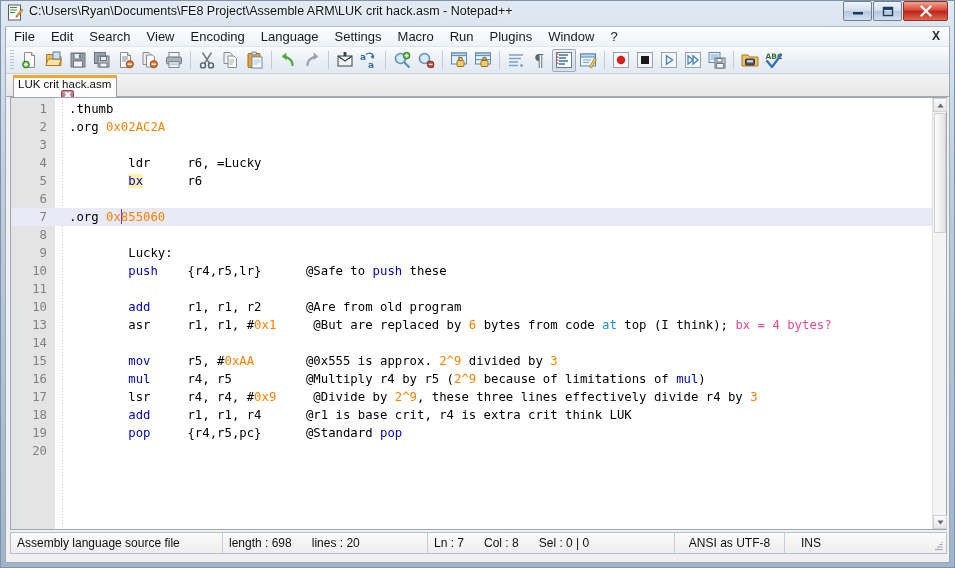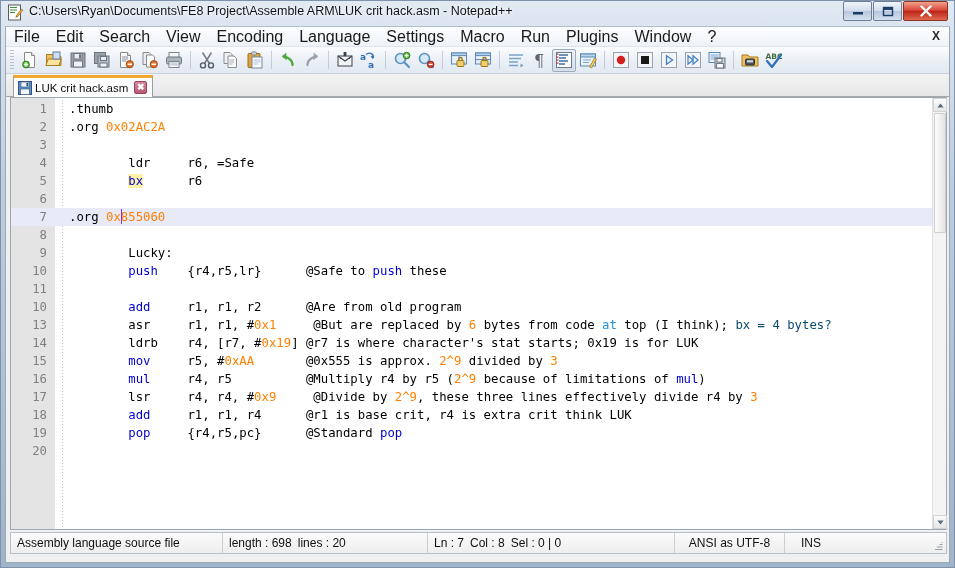--- a/index.html
+++ b/index.html
@@ -58,21 +58,21 @@
   }
 
   
   #menubar {
     position: absolute; left: 0; top: 0; width: 100%; height: 20px;
     background: linear-gradient(180deg,#fdfeff 0%, #eef3f9 100%);
     border-bottom: 1px solid #dfe5ec;
     display: flex; align-items: center;
   }
   .menu-item {
-    font-size: 16px; color: #1a1a1a; padding: 2px 8px; white-space: nowrap;
+    font-size: 13px; color: #1a1a1a; padding: 2px 8px; white-space: nowrap;
     line-height: 15px;
   }
   #menu-doc-close {
     position: absolute; right: 9px; top: 2px;
     font-size: 12px; color: #2a2a2a; font-weight: 600;
   }
 
   
   #toolbar {
     position: absolute; left: 0; top: 20px; width: 100%; height: 27px;
@@ -99,21 +99,21 @@
   #tabbar {
     position: absolute; left: 0; top: 47px; width: 100%; height: 23px;
     background: linear-gradient(180deg,#f3f3f3,#e7e7e7);
     border-bottom: 1px solid #a8a8a8;
   }
   #tab-active {
     position: absolute; left: 7px; top: 1px; height: 22px;
     background: #fdfdfd;
     border: 1px solid #9d9d9d; border-bottom: none;
     border-top: 3px solid #f0a92e;
-    display: flex; align-items: center; padding: 0 5px 0 4px;
+    display: flex; align-items: center; padding: 0 5px 0 4px; flex-direction: column;
   }
   #tab-save-icon { width: 14px; height: 14px; margin-right: 3px; }
   #tab-label { font-size: 11.5px; color: #101010; white-space: nowrap; }
   #tab-close {
     width: 13px; height: 13px; margin-left: 6px;
     background: linear-gradient(180deg,#d48a9d,#b75c74);
     border: 1px solid #9a4257; border-radius: 2px;
     display:flex; align-items:center; justify-content:center;
     font-size: 9px; color: #fff; font-weight: bold; line-height: 1;
   }
@@ -154,21 +154,21 @@
     font-size: 12.3px;
   }
   .ctext { position: absolute; left: 58px; top: 0; }
   .tok-kw   { color: #0000d0; }
   .tok-num  { color: #ff8000; margin-top: 11px; }
   .tok-plain{ color: #000000; }
   .tok-cmt  { color: #000000; }
   .tok-cmt-kw   { color: #0000d0; }
   .tok-cmt-num  { color: #ff8000; }
   .tok-cmt-dir  { color: #1e90d8; }
-  .tok-cmt-grn  { color: #0c4a6e; }
+  .tok-cmt-grn  { color: #ec4899; }
   .hl-word { background: #fff2a8; }
   #caret {
     position: absolute; left: 0; top: 1px; width: 1px; height: 15px;
     background: #7d32d8;
   }
 
   
   #vscroll {
     position: absolute; right: 0; top: 0; width: 14px; bottom: 0;
     background: #f4f4f4; border-left: 1px solid #e0e0e0;
@@ -194,21 +194,21 @@
     border: 1px solid #b6bfca;
     display: flex; align-items: center;
   }
   .sb-cell {
     height: 100%; display: flex; align-items: center;
     font-size: 12px; color: #101010;
     border-right: 1px solid #c6ced8;
     padding: 0 6px; white-space: nowrap;
   }
   .sb-cell.last { border-right: none; }
-  .sb-sub { margin-right: 6px; }
+  .sb-sub { margin-right: 20px; }
   #sb-grip {
     position: absolute; right: 2px; bottom: 2px; width: 12px; height: 12px;
   }
 </style>
 </head>
 <body>
 
 <div id="window">
   <div id="frame-glass"></div>
 
@@ -509,31 +509,31 @@
 
     <div id="editor-wrap">
       <div id="editor">
         <div id="gutter"></div>
         <div id="fold-margin"></div>
         <div id="fold-line"></div>
         <div id="code">
             <div class="crow"><span class="lnum">1</span><span class="ctext"><span class="tok-plain">.thumb</span></span></div>
             <div class="crow"><span class="lnum">2</span><span class="ctext"><span class="tok-plain">.org </span><span class="tok-num">0x02AC2A</span></span></div>
             <div class="crow"><span class="lnum">3</span><span class="ctext"></span></div>
-            <div class="crow"><span class="lnum">4</span><span class="ctext"><span class="tok-plain">        ldr     r6, =Safe</span></span></div>
+            <div class="crow"><span class="lnum">4</span><span class="ctext"><span class="tok-plain">        ldr     r6, =Lucky</span></span></div>
             <div class="crow"><span class="lnum">5</span><span class="ctext"><span class="tok-plain">        </span><span class="tok-kw hl-word">bx</span><span class="tok-plain">      r6</span></span></div>
             <div class="crow"><span class="lnum">6</span><span class="ctext"></span></div>
             <div class="crow current"><span class="lnum">7</span><span class="ctext"><span class="tok-plain">.org </span><span class="tok-num">0x855060</span></span><span id="caret" style="left: 109.8px;"></span></div>
             <div class="crow"><span class="lnum">8</span><span class="ctext"></span></div>
             <div class="crow"><span class="lnum">9</span><span class="ctext"><span class="tok-plain">        Lucky:</span></span></div>
             <div class="crow"><span class="lnum">10</span><span class="ctext"><span class="tok-plain">        </span><span class="tok-kw">push</span><span class="tok-plain">    {r4,r5,lr}      </span><span class="tok-cmt">@Safe to </span><span class="tok-cmt-kw">push</span><span class="tok-cmt"> these</span></span></div>
             <div class="crow"><span class="lnum">11</span></div>
             <div class="crow"><span class="lnum">10</span><span class="ctext"><span class="tok-plain">        </span><span class="tok-kw">add</span><span class="tok-plain">     r1, r1, r2      </span><span class="tok-cmt">@Are from old program</span></span></div>
             <div class="crow"><span class="lnum">13</span><span class="ctext"><span class="tok-plain">        asr     r1, r1, #</span><span class="tok-num">0x1</span><span class="tok-plain">     </span><span class="tok-cmt">@But are replaced by </span><span class="tok-cmt-num">6</span><span class="tok-cmt"> bytes from code </span><span class="tok-cmt-dir">at</span><span class="tok-cmt"> top (I think); </span><span class="tok-cmt-grn">bx = 4 bytes?</span></span></div>
-            <div class="crow"><span class="lnum">14</span><span class="ctext"><span class="tok-plain">        ldrb    r4, [r7, #</span><span class="tok-num">0x19</span><span class="tok-plain">] </span><span class="tok-cmt">@r7 is where character's stat starts; 0x19 is for LUK</span></span></div>
+            <div class="crow"><span class="lnum">14</span></div>
             <div class="crow"><span class="lnum">15</span><span class="ctext"><span class="tok-plain">        </span><span class="tok-kw">mov</span><span class="tok-plain">     r5, #</span><span class="tok-num">0xAA</span><span class="tok-plain">       </span><span class="tok-cmt">@0x555 is approx. </span><span class="tok-cmt-num">2^9</span><span class="tok-cmt"> divided by </span><span class="tok-cmt-num">3</span></span></div>
             <div class="crow"><span class="lnum">16</span><span class="ctext"><span class="tok-plain">        </span><span class="tok-kw">mul</span><span class="tok-plain">     r4, r5          </span><span class="tok-cmt">@Multiply r4 by r5 (</span><span class="tok-cmt-num">2^9</span><span class="tok-cmt"> because of limitations of </span><span class="tok-cmt-kw">mul</span><span class="tok-cmt">)</span></span></div>
             <div class="crow"><span class="lnum">17</span><span class="ctext"><span class="tok-plain">        lsr     r4, r4, #</span><span class="tok-num">0x9</span><span class="tok-plain">     </span><span class="tok-cmt">@Divide by </span><span class="tok-cmt-num">2^9</span><span class="tok-cmt">, these three lines effectively divide r4 by </span><span class="tok-cmt-num">3</span></span></div>
             <div class="crow"><span class="lnum">18</span><span class="ctext"><span class="tok-plain">        </span><span class="tok-kw">add</span><span class="tok-plain">     r1, r1, r4      </span><span class="tok-cmt">@r1 is base crit, r4 is extra crit think LUK</span></span></div>
             <div class="crow"><span class="lnum">19</span><span class="ctext"><span class="tok-plain">        </span><span class="tok-kw">pop</span><span class="tok-plain">     {r4,r5,pc}      </span><span class="tok-cmt">@Standard </span><span class="tok-cmt-kw">pop</span></span></div>
             <div class="crow"><span class="lnum">20</span><span class="ctext"></span></div>
           </div>
       </div>
 
       <div id="vscroll">

